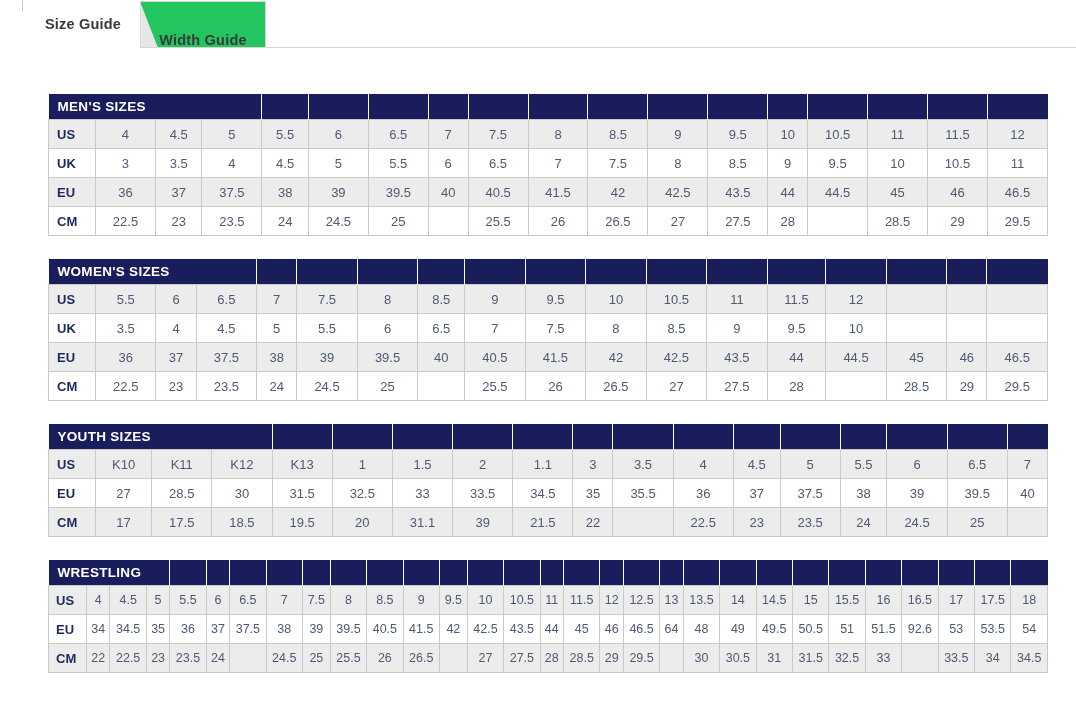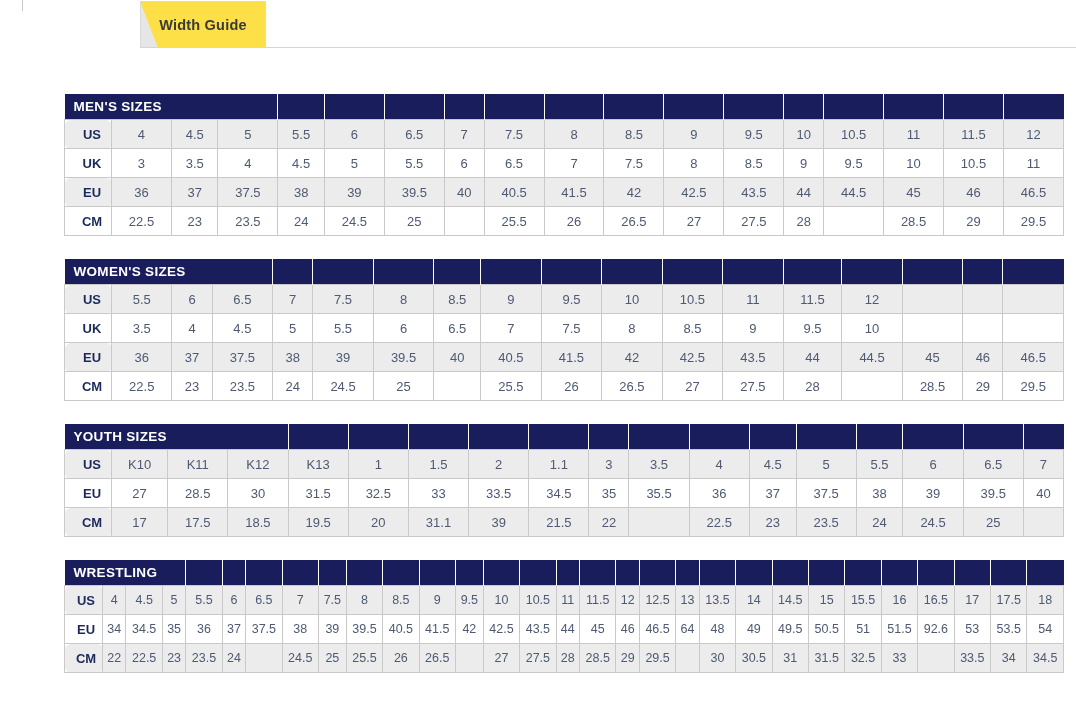--- a/index.html
+++ b/index.html
@@ -26,62 +26,65 @@
   .tab-bar{position:relative;height:48px;}
   .corner-line{position:absolute;left:22px;top:0;width:1px;height:11px;background:#c9c9c9;}
   .tab{cursor:pointer;}
   .tab-active{
     position:absolute;left:45px;top:0;height:48px;
     display:flex;align-items:center;
     color:var(--tab-text);font-size:14.5px;font-weight:bold;letter-spacing:.2px;
   }
   .tab-boxed{
     position:absolute;left:140px;top:1px;height:46px;width:124px;
-    border:1px solid var(--tab-border);border-bottom:none;background:#fde047;
-    display:flex;align-items:center;justify-content:center;
+    border:1px solid var(--tab-border);border-bottom:none;background:#22c55e;
+    display:flex;align-items:flex-end;justify-content:center;
     color:var(--tab-text);font-size:14.5px;font-weight:bold;letter-spacing:.2px;
   }
   .fold{
     position:absolute;left:0;bottom:0;width:0;height:0;
     border-left:17px solid var(--fold-gray);
     border-top:44px solid transparent;
   }
   .tab-underline{position:absolute;left:140px;right:0;bottom:0;height:1px;background:var(--divider-gray);}
 
   
   .content{margin:46px 28px 0 48px;}
   .table-wrap{margin-bottom:23px;}
-  table{width:100%;border-collapse:collapse;table-layout:auto;margin-left:16px;}
+  table{width:100%;border-collapse:collapse;table-layout:auto;}
   th.table-title{
     background:var(--header-navy);color:#ffffff;
     font-size:13.5px;font-weight:bold;text-align:left;
     letter-spacing:.3px;padding:5px 9px;height:15px;white-space:nowrap;
   }
   th.header-spacer{background:var(--header-navy);border-left:1px solid #fbfbfb;padding:0;}
   td{
     border:1px solid var(--cell-border);
     text-align:center;vertical-align:middle;
     color:var(--value-text);font-size:13px;height:28px;padding:0 3px;white-space:nowrap;
   }
   td.row-label{
     font-weight:bold;color:var(--label-text);
-    text-align:center;padding:0 0 0 8px;width:38px;border-radius:6px;
+    text-align:left;padding:0 0 0 8px;width:38px;
   }
   tbody tr:nth-child(odd) td{background:var(--row-stripe);}
   tbody tr:nth-child(even) td{background:var(--row-white);}
   table.tight td{padding:0 2px;font-size:12.5px;}
   table.tight td.row-label{width:28px;padding-left:7px;font-size:13px;}
 </style>
 </head>
 <body>
 
 <div class="page">
 
   <header class="tab-bar">
     <span class="corner-line"></span>
+    <div class="tab tab-active">
+      <span class="tab-label">Size Guide</span>
+    </div>
     <div class="tab tab-boxed">
       <span class="fold"></span>
       <span class="tab-label">Width Guide</span>
     </div>
     <span class="tab-underline"></span>
   </header>
 
   <main class="content" id="tables-root">
       <div class="table-wrap">
         <table>

